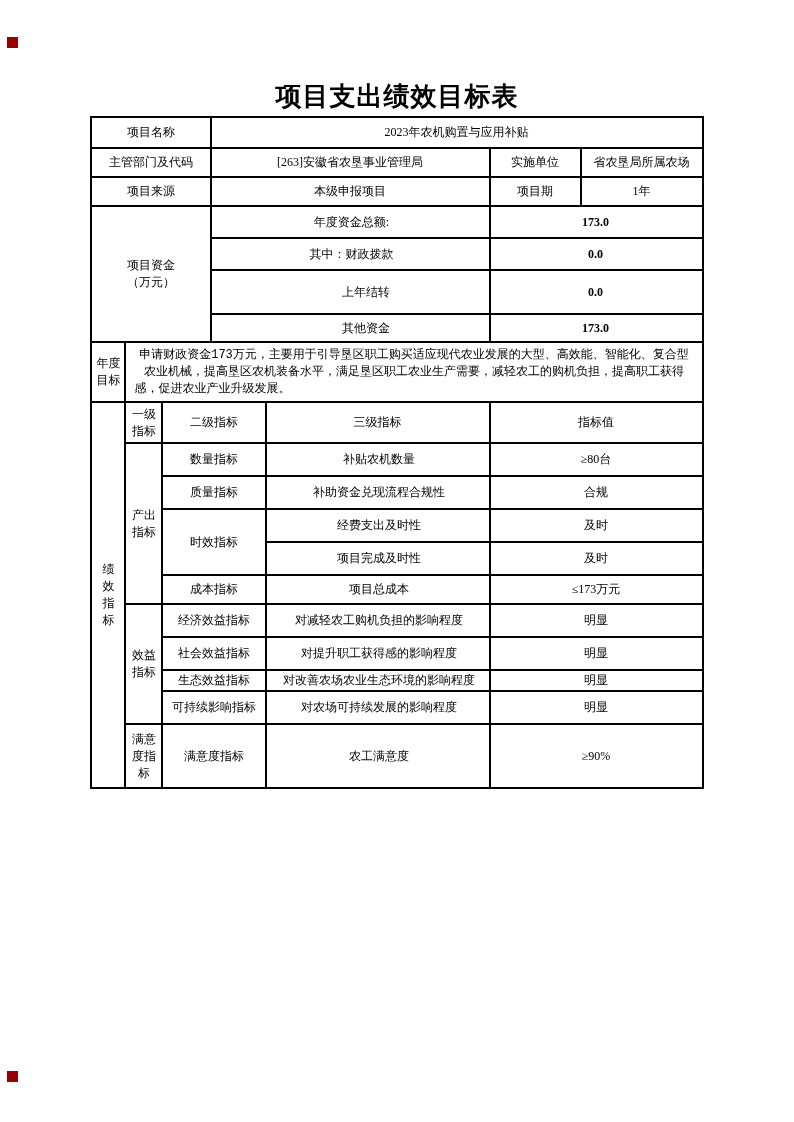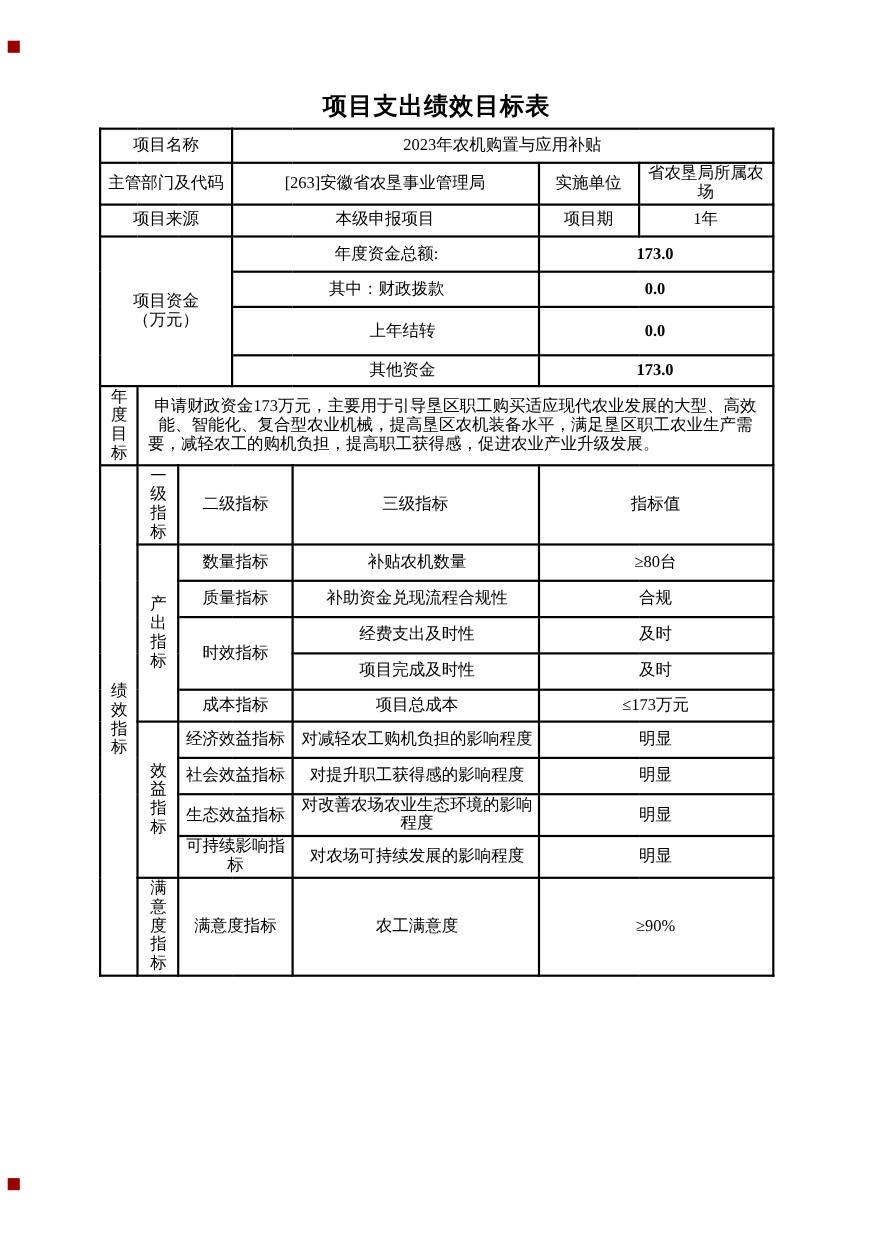--- a/index.html
+++ b/index.html
@@ -10,42 +10,42 @@
   }
   .page { width: 794px; height: 1122px; position: relative; box-sizing: border-box; padding-top: 84px; }
 
   .corner-marker { position: absolute; left: 7px; width: 11px; height: 11px; background: #990000; }
   .corner-marker.top { top: 37px; }
   .corner-marker.bottom { top: 1071px; }
 
   .doc-title {
     margin: 0; text-align: center;
     font-family: Liberation Sans, sans-serif;
-    font-weight: bold; font-size: 22px; line-height: 25px; letter-spacing: 1px;
+    font-weight: bold; font-size: 26px; line-height: 25px; letter-spacing: 1px;
   }
   .doc-subtitle { text-align: center; font-size: 14px; line-height: 16px; margin-top: 9px; }
 
   table.doc {
     border-collapse: collapse; table-layout: fixed;
     width: 611px; margin: 7px auto 0 auto;
   }
   table.doc td {
     border: 2px solid #000;
-    font-size: 15px; line-height: 17px;
+    font-size: 12px; line-height: 17px;
     text-align: center; vertical-align: middle;
     padding: 1px 4px; overflow: hidden;
   }
   .ta-l { text-align: left; padding-left: 7px !important; }
   .num  { text-align: right; padding-right: 5px !important; font-weight: bold; }
   .indent { padding-left: 36px !important; }
   .pre { white-space: pre-line; }
   .wrap { word-break: break-all; }
   .goal {
     text-align: justify; text-align-last: left;
-    padding: 3px 8px !important; line-height: 20px;
+    padding: 3px 8px !important; line-height: 20px; font-family: Liberation Mono, monospace;
   }
   .side { line-height: 25px; }
 </style>
 </head>
 <body>
 
 <div class="page">
 
   <div class="corner-marker top"></div>
   <div class="corner-marker bottom"></div>

